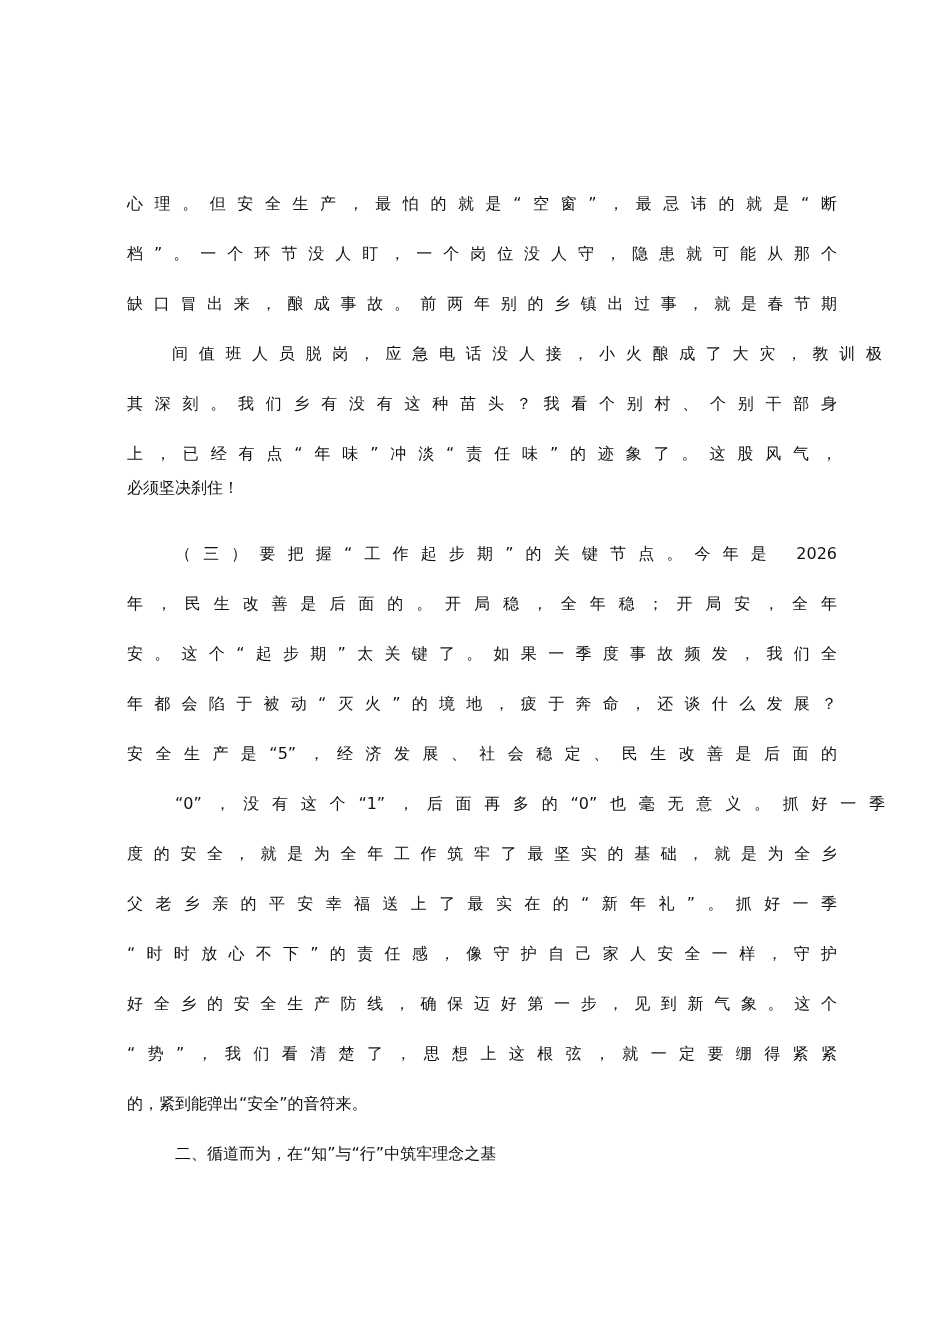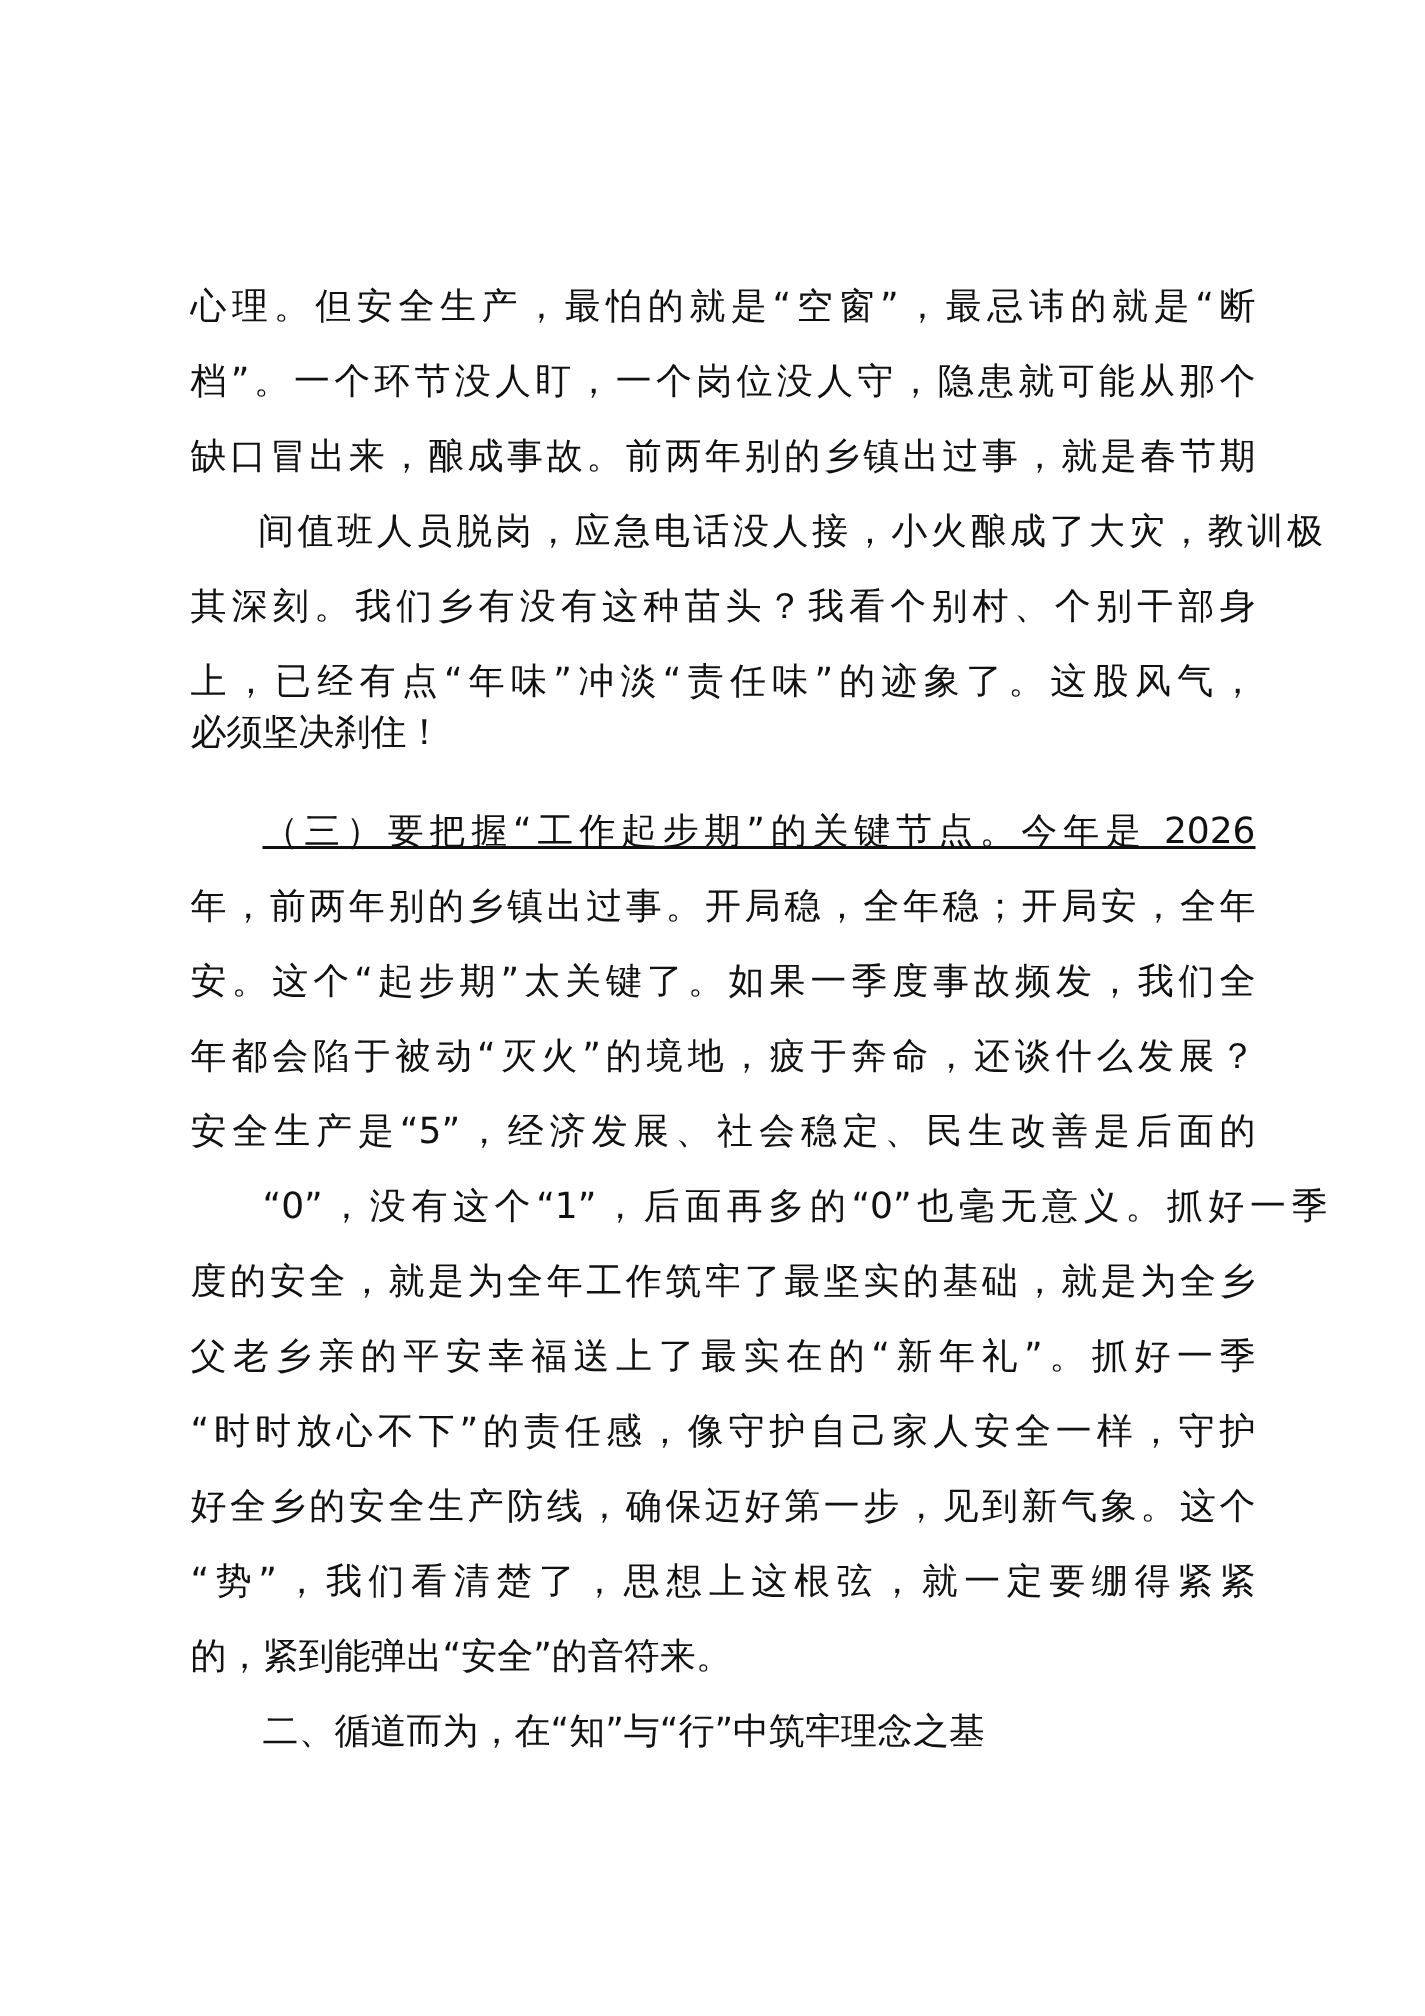--- a/index.html
+++ b/index.html
@@ -22,32 +22,31 @@
       width: 950px;
       height: 1344px;
       background: #ffffff;
     }
     .line {
       position: absolute;
       left: 127px;
       width: 710px;
       height: 50px;
       line-height: 50px;
-      font-size: 24px;
+      font-size: 16px;
       white-space: nowrap;
       text-align: justify;
       text-align-last: justify;
     }
     .line.last {
       text-align-last: left;
     }
     .line.indent {
       left: 175px;
       width: 662px;
-      text-decoration: underline;
     }
     .line.heading {
       left: 175px;
       width: 662px;
       text-align-last: left;
     }
   </style>
 </head>
 <body>
 
@@ -58,21 +57,21 @@
     <div class="line" style="top:229px;">档”。一个环节没人盯，一个岗位没人守，隐患就可能从那个</div>
     <div class="line" style="top:279px;">缺口冒出来，酿成事故。前两年别的乡镇出过事，就是春节期</div>
     <div class="line" style="top:329px;margin-left:45px;">间值班人员脱岗，应急电话没人接，小火酿成了大灾，教训极</div>
     <div class="line" style="top:379px;">其深刻。我们乡有没有这种苗头？我看个别村、个别干部身</div>
     <div class="line" style="top:429px;">上，已经有点“年味”冲淡“责任味”的迹象了。这股风气，</div>
     <div class="line last" style="top:463px;">必须坚决刹住！</div>
   </div>
 
   <div>
     <div class="line indent" style="top:529px;">（三）要把握“工作起步期”的关键节点。今年是 2026</div>
-    <div class="line" style="top:579px;">年，前两年别的乡镇出过事。开局稳，全年稳；开局安，全年</div>
+    <div class="line" style="top:579px;">年，民生改善是后面的。开局稳，全年稳；开局安，全年</div>
     <div class="line" style="top:629px;">安。这个“起步期”太关键了。如果一季度事故频发，我们全</div>
     <div class="line" style="top:679px;">年都会陷于被动“灭火”的境地，疲于奔命，还谈什么发展？</div>
     <div class="line" style="top:729px;">安全生产是“5”，经济发展、社会稳定、民生改善是后面的</div>
     <div class="line" style="top:779px;margin-left:48px;">“0”，没有这个“1”，后面再多的“0”也毫无意义。抓好一季</div>
     <div class="line" style="top:829px;">度的安全，就是为全年工作筑牢了最坚实的基础，就是为全乡</div>
     <div class="line" style="top:879px;">父老乡亲的平安幸福送上了最实在的“新年礼”。抓好一季</div>
     <div class="line" style="top:929px;">“时时放心不下”的责任感，像守护自己家人安全一样，守护</div>
     <div class="line" style="top:979px;">好全乡的安全生产防线，确保迈好第一步，见到新气象。这个</div>
     <div class="line" style="top:1029px;">“势”，我们看清楚了，思想上这根弦，就一定要绷得紧紧</div>
     <div class="line last" style="top:1079px;">的，紧到能弹出“安全”的音符来。</div>

